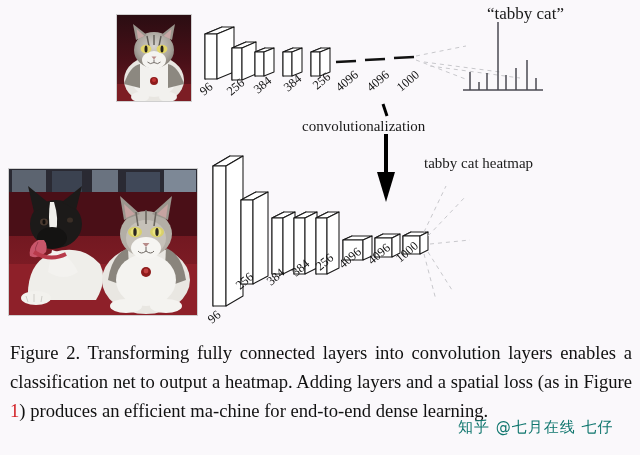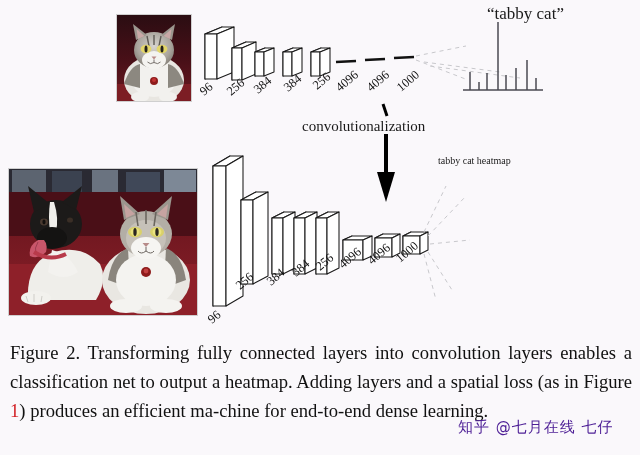--- a/index.html
+++ b/index.html
@@ -18,34 +18,34 @@
 
   #photo-top{left:116px;top:14px;width:76px;height:88px;}
   #photo-bottom{left:8px;top:168px;width:190px;height:148px;}
 
   .cat-svg,.pair-svg{display:block;width:100%;height:100%;}
 
   
   .lbl{position:absolute;color:#1a1a1a;white-space:nowrap;}
   #label-tabby-cat{left:487px;top:4px;font-size:17px;}
   #label-convolutionalization{left:302px;top:118px;font-size:15px;}
-  #label-heatmap{left:438px;top:155px;font-size:10px;text-align:center;}
+  #label-heatmap{left:424px;top:155px;font-size:15px;text-align:center;}
 
   
   #caption{
     position:absolute;left:10px;top:338px;width:622px;
     font-size:18.6px;line-height:29px;color:#111;
     text-align:justify;
   }
   #caption .redref{color:#d21f24;}
 
   
   #watermark{
     position:absolute;left:458px;top:418px;
-    font-size:15px;color:#4c1d95;letter-spacing:1px;
+    font-size:15px;color:#0f766e;letter-spacing:1px;
     font-family:"DejaVu Sans", sans-serif;
     white-space:nowrap;
   }
 
   
   #diagram{position:absolute;left:0;top:0;width:640px;height:455px;
            pointer-events:none;}
   .blk{fill:#ffffff;stroke:#1a1a1a;stroke-width:1.05;
        stroke-linejoin:round;}
   .dash-ray{stroke:#c8c8cc;stroke-width:1;fill:none;

